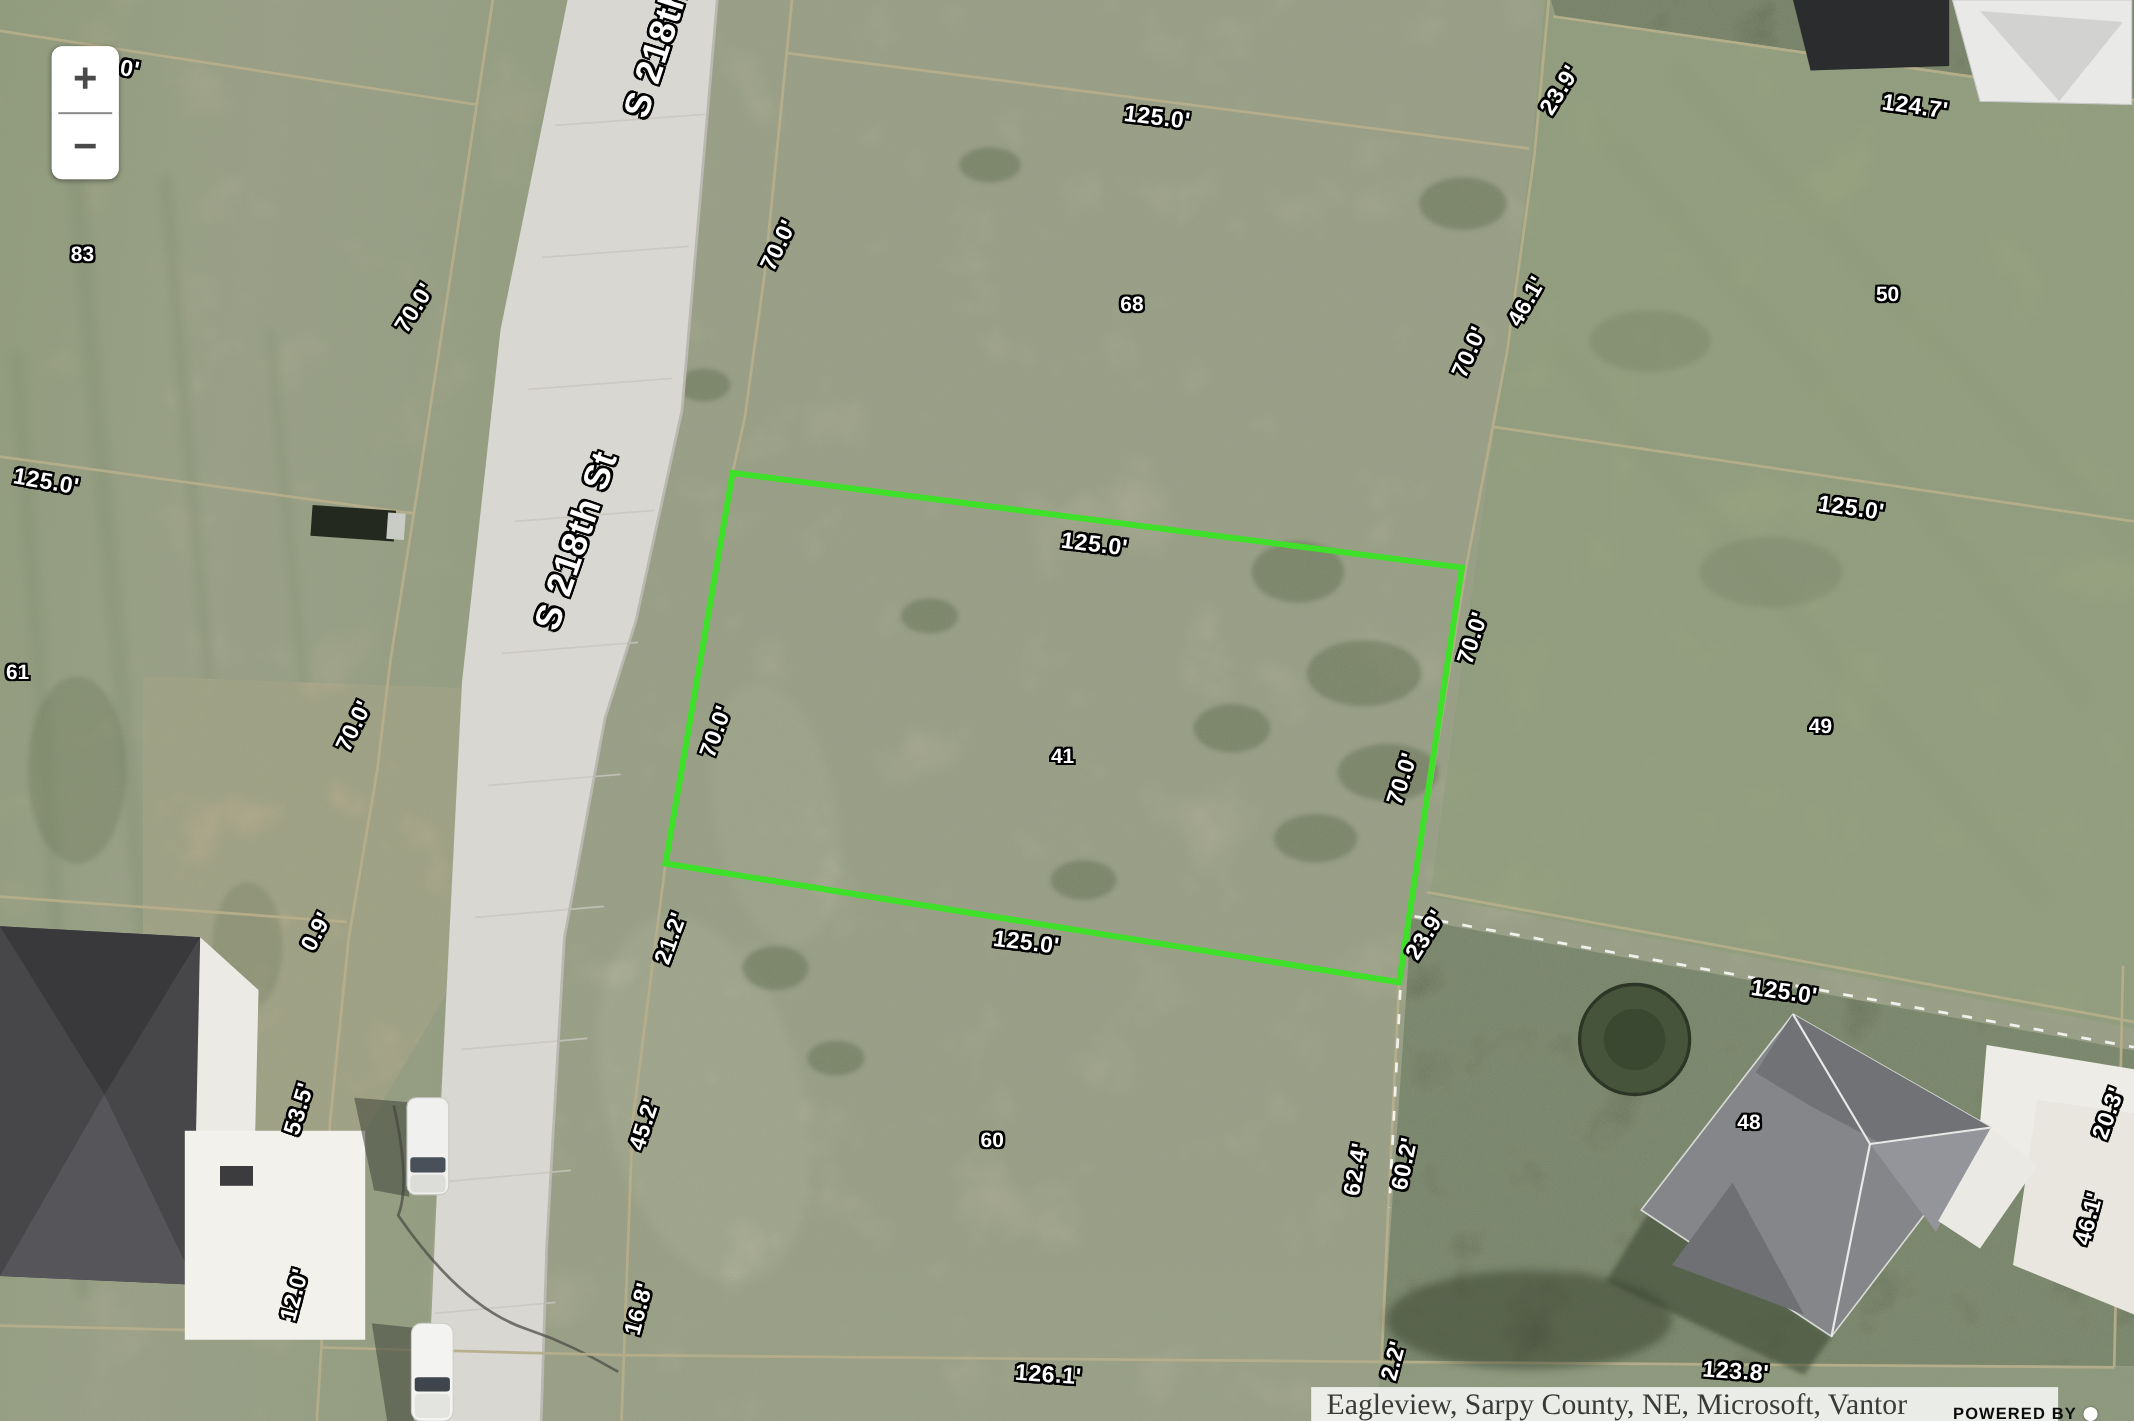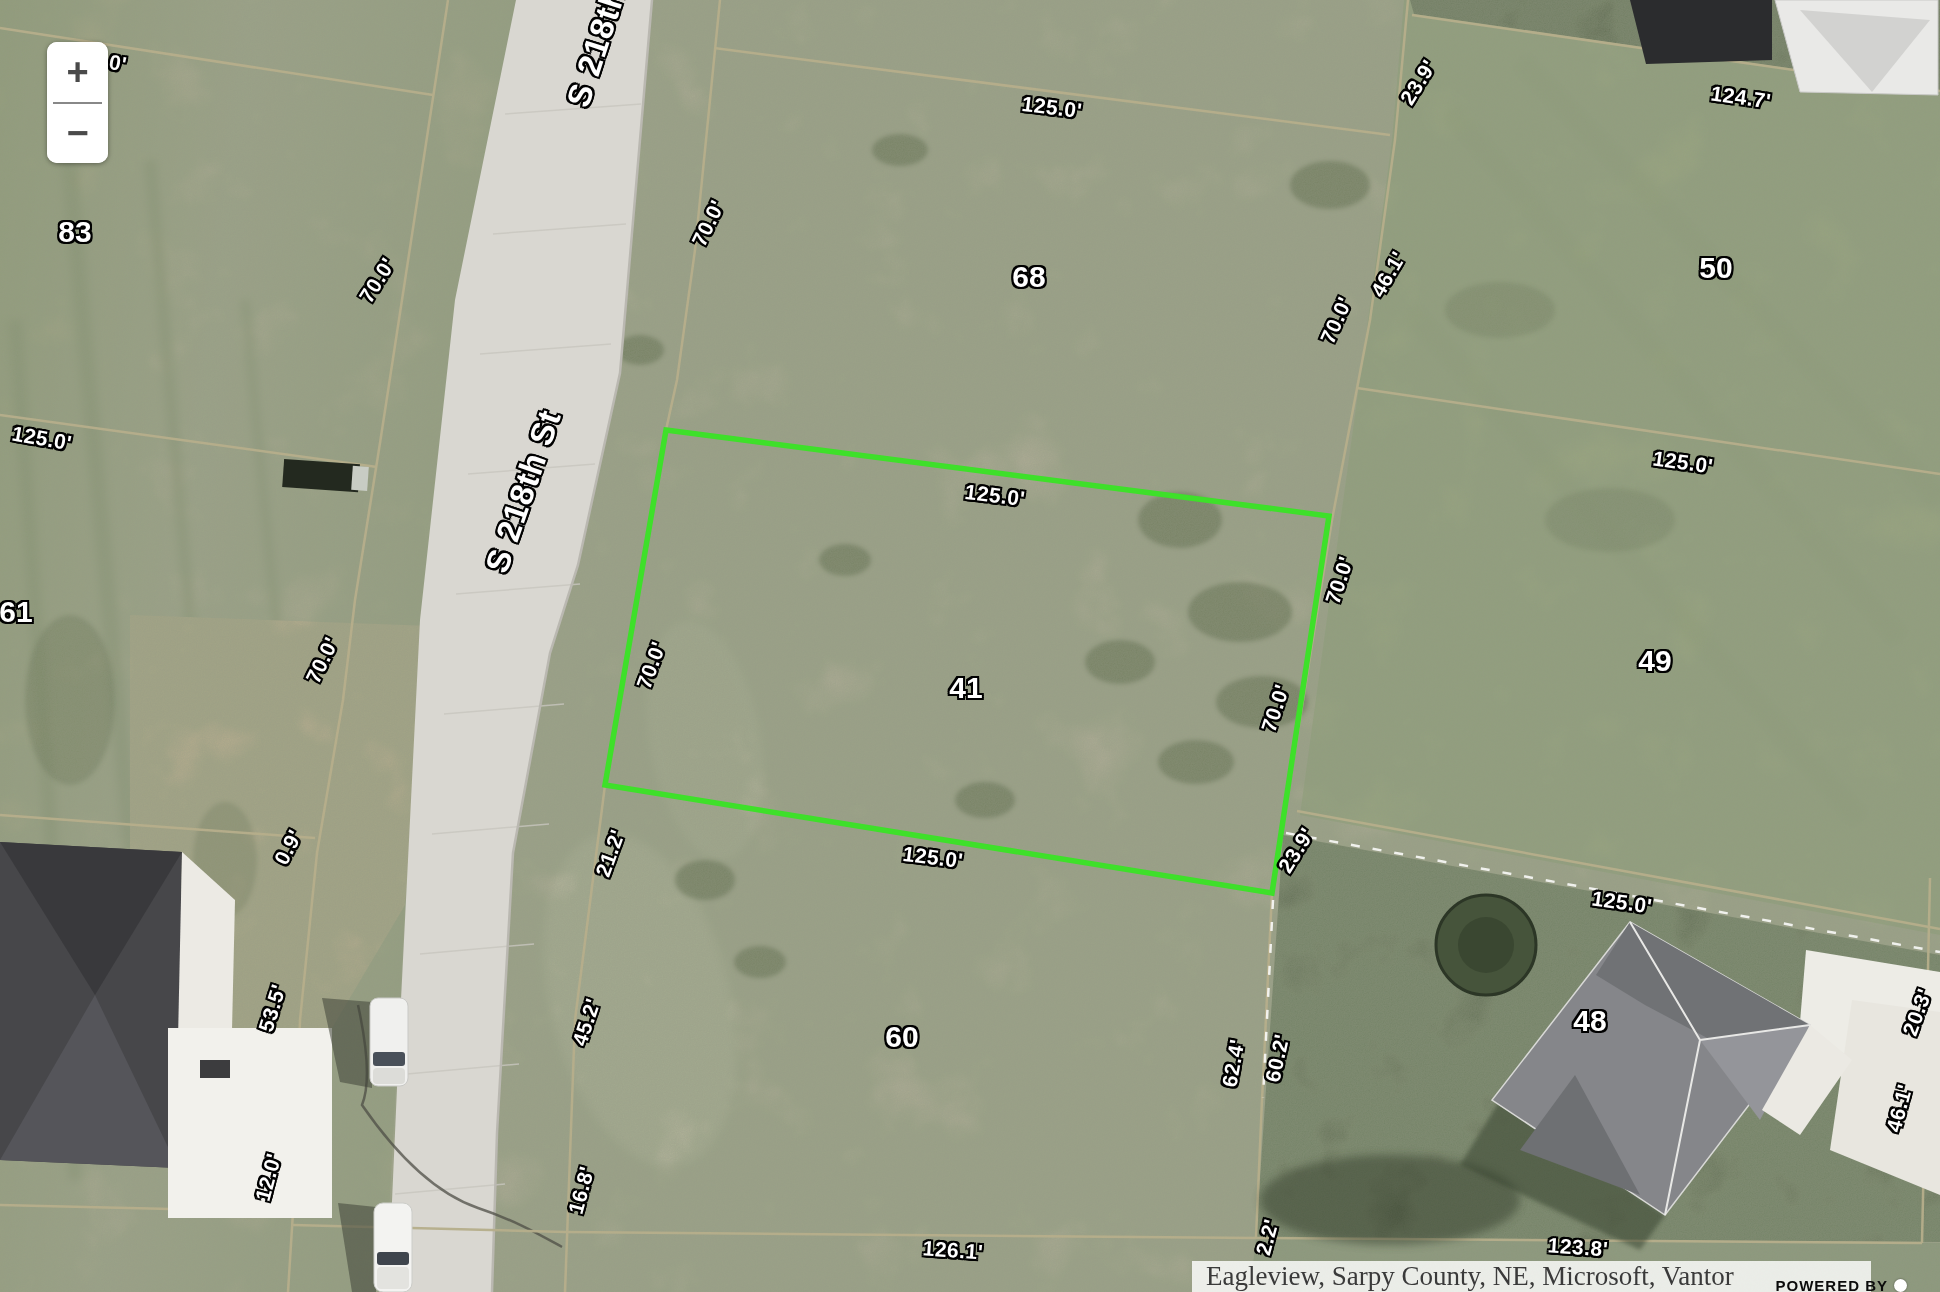--- a/index.html
+++ b/index.html
@@ -11,21 +11,21 @@
 
   
   #labels-layer { position:absolute; left:0; top:0; width:100%; height:100%; pointer-events:none; }
   .maplabel {
     position:absolute; color:#fff; font-weight:bold; white-space:nowrap; line-height:1;
     transform:translate(-50%,-50%) rotate(var(--r,0deg));
     text-shadow:-2px -2px 0 #000, 2px -2px 0 #000, -2px 2px 0 #000, 2px 2px 0 #000,
                  0 -2px 0 #000, 0 2px 0 #000, -2px 0 0 #000, 2px 0 0 #000;
   }
   .k-dim    { font-size:21px; letter-spacing:.5px; }
-  .k-lot    { font-size:30px; }
+  .k-lot    { font-size:19px; }
   .k-street { font-size:33px; letter-spacing:1px; }
 
   
   .zoom-ctl {
     position:absolute; left:47px; top:42px; width:61px; height:121px;
     background:#fff; border-radius:10px; box-shadow:0 1px 5px rgba(0,0,0,.4);
     display:flex; flex-direction:column; overflow:hidden;
   }
   .zbtn {
     flex:1; border:none; background:#fff; color:#4a4a4a; font-size:38px; font-weight:bold;

